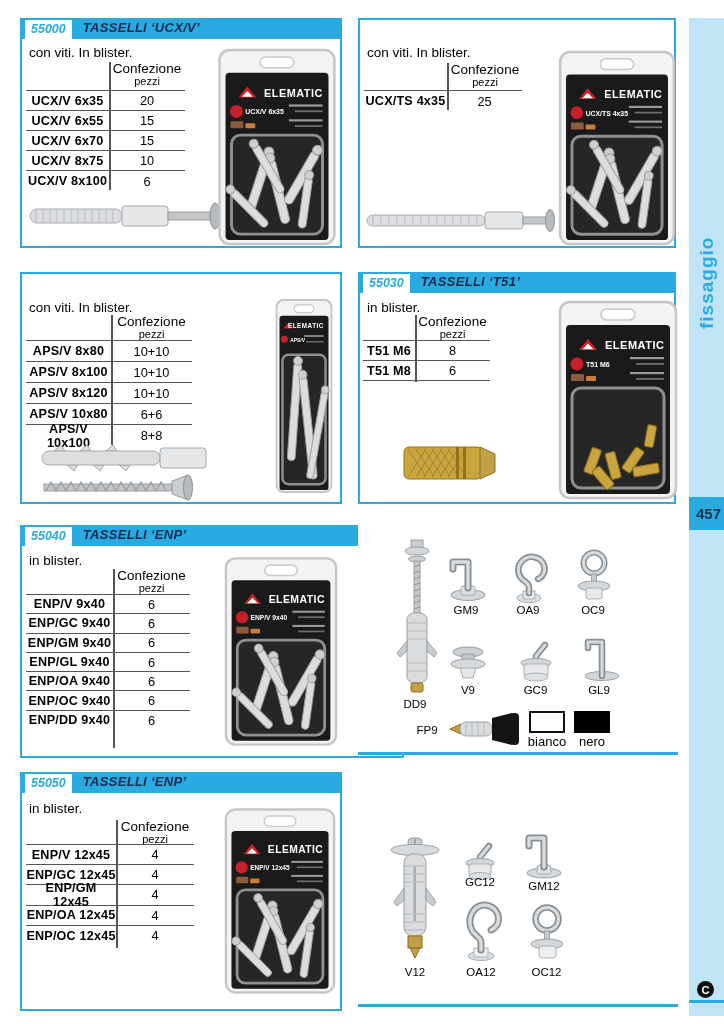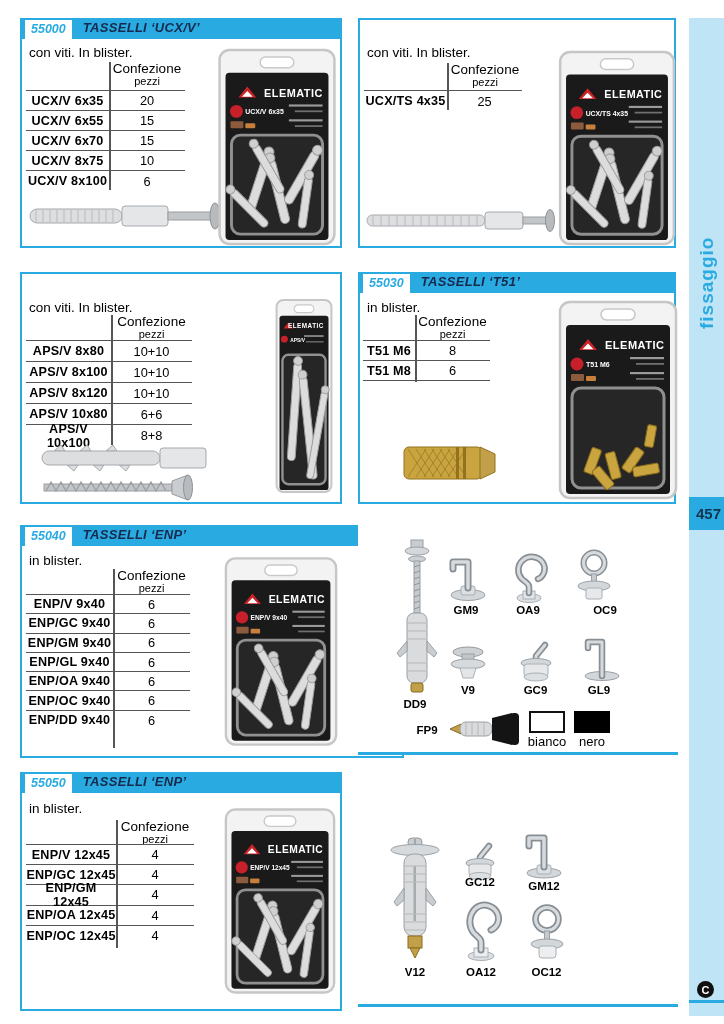--- a/index.html
+++ b/index.html
@@ -21,21 +21,21 @@
   .colhead .l1{font-size:13.5px;}
   .colhead .l2{font-size:11px;}
   .vline{position:absolute;width:1.5px;background:var(--line-grey);}
   .rows{position:absolute;border-top:1.4px solid var(--line-grey);}
   .row{display:flex;align-items:center;border-bottom:1.4px solid var(--line-grey);box-sizing:border-box;}
   .rows.open .row:last-child{border-bottom:none;}
   .rname{font-weight:700;font-size:12.6px;text-align:center;letter-spacing:.2px;}
   .rqty{flex:1;text-align:center;font-size:12.8px;}
 
   .abs{position:absolute;}
-  .alabel{position:absolute;font-weight:700;font-size:11.5px;text-align:center;color:#000;}
+  .alabel{position:absolute;font-weight:400;font-size:11.5px;text-align:center;color:#000;}
   .swlabel{position:absolute;font-size:13px;text-align:center;color:#000;}
   .sw{position:absolute;width:36px;height:22px;box-sizing:border-box;}
   .sw.bianco{background:var(--bianco);border:2px solid #111;}
   .sw.nero{background:var(--nero);}
 
   
   .acc{position:absolute;background:#fff;border-bottom:3px solid var(--accent);box-sizing:border-box;}
 
   
   .strip{position:absolute;left:689px;top:18px;width:35px;height:998px;background:var(--strip-bg);}
@@ -492,21 +492,21 @@
     </svg>
     <div class="alabel" style="left:147px;top:82px;width:46px">OA9</div>
 
     <svg class="abs" style="left:210px;top:24px" width="50" height="58" viewBox="0 0 50 58">
       <circle cx="26" cy="17" r="10.5" class="sd" stroke-width="6"></circle>
       <circle cx="26" cy="17" r="10.5" class="sl" stroke-width="3"></circle>
       <rect x="23.5" y="28" width="5" height="9" fill="#c6cacd" stroke="#9aa0a5"></rect>
       <ellipse cx="26" cy="40" rx="16" ry="5" fill="#d3d7da" stroke="#9aa1a7"></ellipse>
       <rect x="18" y="42" width="16" height="11" rx="2" fill="#e6e8ea" stroke="#aab0b5"></rect>
     </svg>
-    <div class="alabel" style="left:222px;top:82px;width:50px">OC9</div>
+    <div class="alabel" style="left:210px;top:82px;width:50px">OC9</div>
 
     <svg class="abs" style="left:88px;top:120px" width="44" height="40" viewBox="0 0 44 40">
       <ellipse cx="22" cy="10" rx="15" ry="5" fill="#cdd1d4" stroke="#949a9f"></ellipse>
       <rect x="16" y="12" width="12" height="7" fill="#c2c6c9" stroke="#9aa0a5"></rect>
       <ellipse cx="22" cy="22" rx="17" ry="5" fill="#d7dadd" stroke="#9aa1a7"></ellipse>
       <polygon points="14,26 30,26 27,36 17,36" fill="#e3e5e7" stroke="#aab0b5"></polygon>
     </svg>
     <div class="alabel" style="left:88px;top:162px;width:44px">V9</div>
 
     <svg class="abs" style="left:154px;top:114px" width="47" height="46" viewBox="0 0 47 46">

